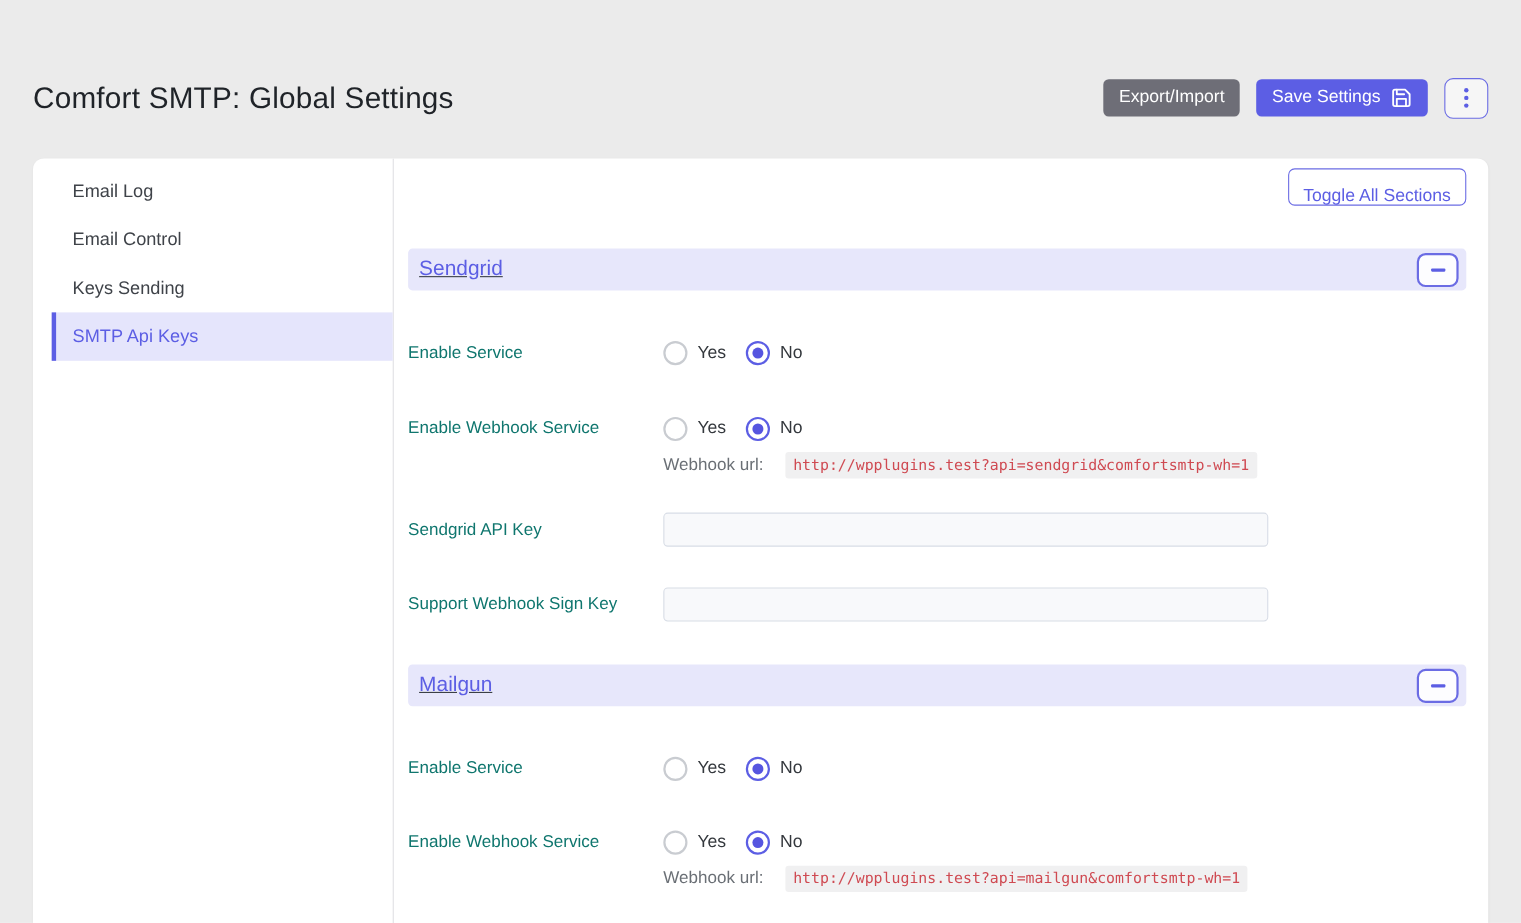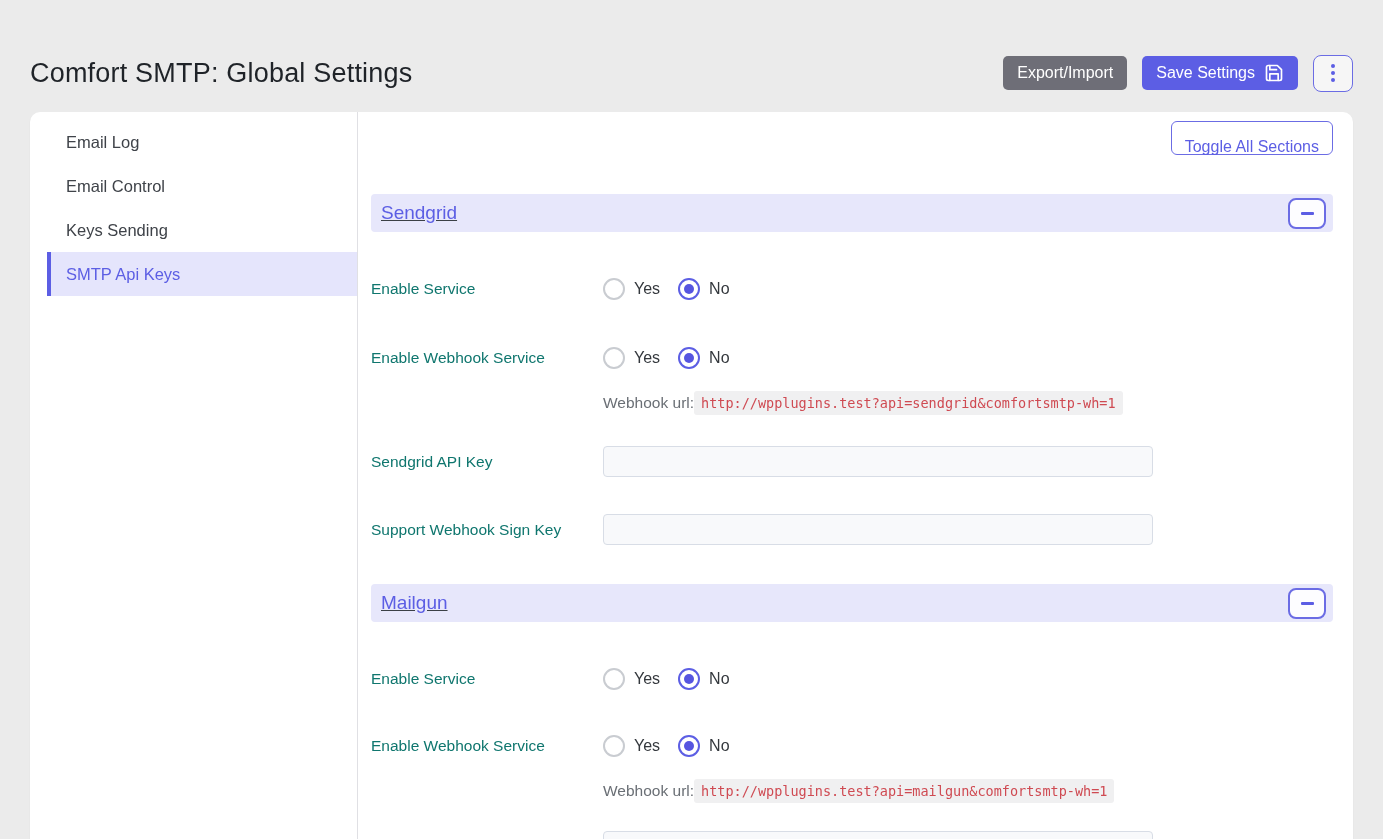--- a/index.html
+++ b/index.html
@@ -6,21 +6,21 @@
   html,body { width:1383px; height:839px; }
   body {
     background:#ebebeb;
     font-family:"Liberation Sans","DejaVu Sans",sans-serif;
     color:#3b4046;
     overflow:hidden;
   }
 
   
   .topbar {
-    height:112px;
+    height:144px;
     display:flex; align-items:center; justify-content:space-between;
     padding:34px 30px 0 30px;
   }
   .page-title { font-size:27px; font-weight:500; color:#1f2328; letter-spacing:.2px; }
   .toolbar { display:flex; align-items:center; gap:15px; }
   .btn {
     font-family:inherit; font-size:16px; border-radius:5px; height:34px;
     padding:0 14px; display:inline-flex; align-items:center; gap:9px;
     cursor:pointer; border:none; white-space:nowrap;
   }
@@ -77,21 +77,21 @@
 
   .radio-line { display:flex; align-items:center; }
   .radio {
     width:22px; height:22px; border-radius:50%; border:2px solid #c9ccd1;
     background:#fff; position:relative; cursor:pointer; flex-shrink:0;
   }
   .radio.checked { border-color:#5c5ee4; }
   .radio.checked::after { content:""; position:absolute; inset:4px; border-radius:50%; background:#5655e0; }
   .radio-label { font-size:16px; color:#34383d; margin-left:9px; margin-right:18px; cursor:pointer; }
 
-  .webhook-line { margin-top:22px; display:flex; align-items:center; gap:0; }
+  .webhook-line { margin-top:10px; display:flex; align-items:center; gap:20px; }
   .webhook-label { font-size:15.5px; color:#6a6f75; }
   .code {
     font-family:"DejaVu Sans Mono","Liberation Mono",monospace;
     font-size:13.5px; color:#cf4a52; background:#f0f0f1;
     padding:4px 7px; border-radius:3px;
   }
 
   .text-input {
     width:550px; height:31px; background:#f8f9fb; border:1px solid #d8dde6;
     border-radius:4px; padding:0 10px; font-size:14px; color:#3b4046;

